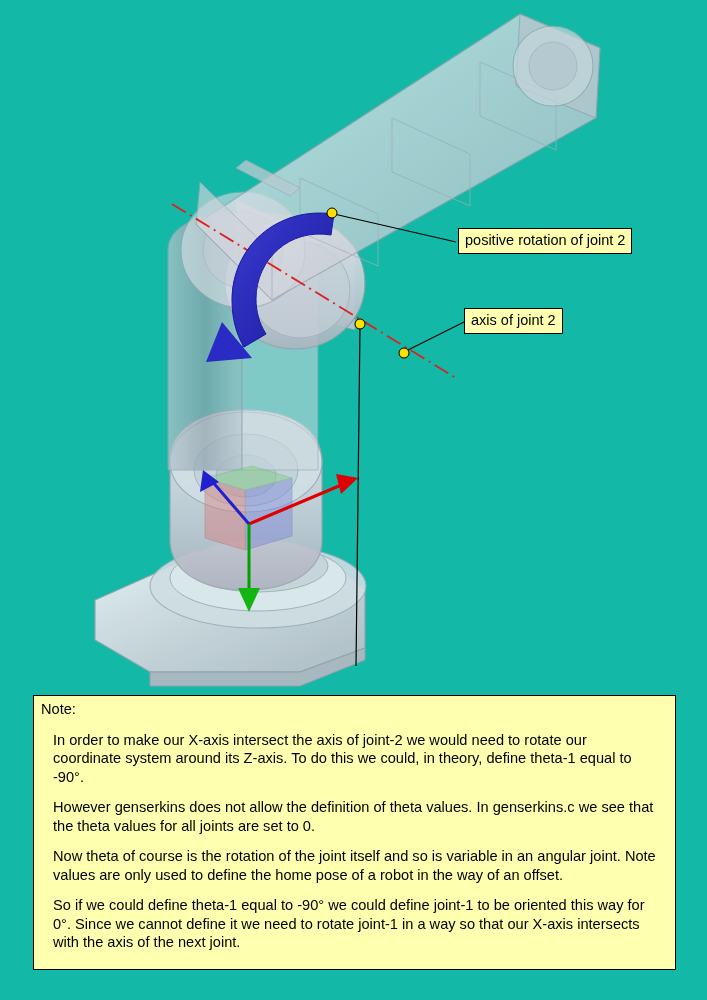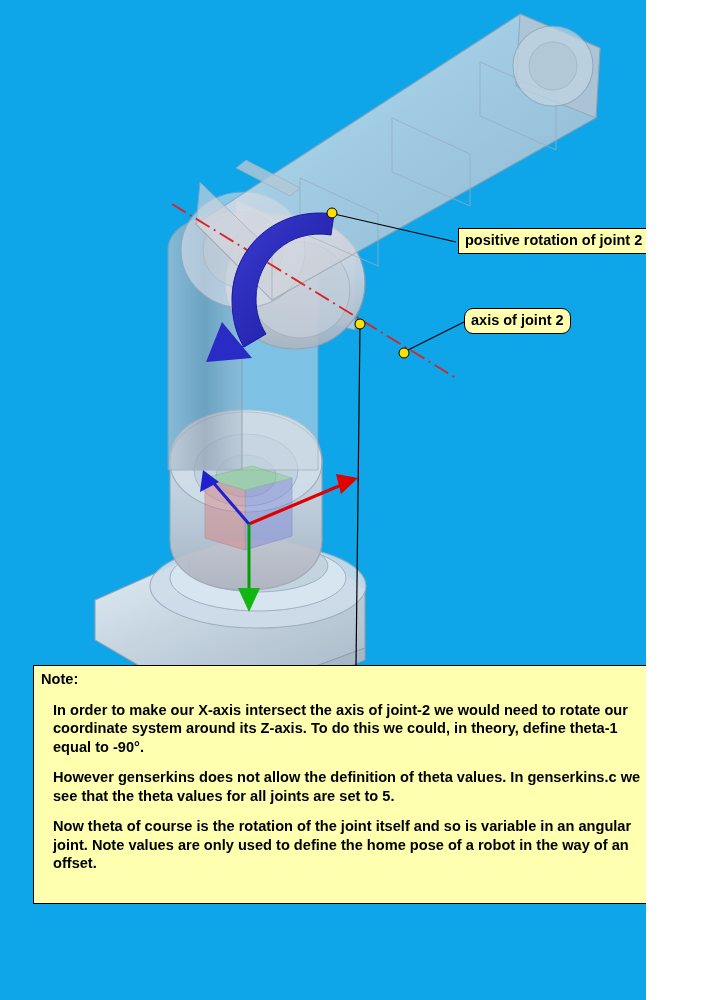--- a/index.html
+++ b/index.html
@@ -5,25 +5,24 @@
   html, body {
     margin: 0;
     padding: 0;
     background: #ffffff;
   }
   body {
     font-family: "Liberation Sans", sans-serif;
   }
   #page {
     position: relative;
-    width: 646px;
+    width: 707px;
     height: 1000px;
-    background: #0ea5e9;
+    background: #14b8a6;
     overflow: hidden;
-    font-weight: bold;
   }
   #diagram-area {
     position: absolute;
     left: 0;
     top: 0;
     width: 707px;
     height: 1000px;
   }
   .callout {
     position: absolute;
@@ -35,31 +34,30 @@
     white-space: nowrap;
     line-height: 1.15;
   }
   #callout-rotation {
     left: 458px;
     top: 228px;
   }
   #callout-axis {
     left: 464px;
     top: 308px;
-    border-radius: 9px;
   }
   #note-box {
     position: absolute;
     left: 33px;
-    top: 665px;
+    top: 695px;
     width: 643px;
     box-sizing: border-box;
     background: #ffffb0;
     border: 1px solid #000000;
-    padding: 4px 7px 18px 7px;
+    padding: 4px 7px 5px 7px;
     font-size: 14.6px;
     line-height: 1.27;
     color: #000000;
   }
   #note-box .note-title {
     margin: 0 0 0 0;
   }
   #note-box p {
     margin: 12px;
   }
@@ -187,17 +185,18 @@
     </svg>
 
     <div class="callout" id="callout-rotation">positive rotation of joint 2</div>
 
     <div class="callout" id="callout-axis">axis of joint 2</div>
   </div>
 
   <div id="note-box">
     <p class="note-title">Note:</p>
     <p>In order to make our X-axis intersect the axis of joint-2 we would need to rotate our coordinate system around its Z-axis. To do this we could, in theory,  define theta-1 equal to -90°.</p>
-    <p>However genserkins does not allow the definition of theta values. In genserkins.c we see that the theta values for all joints are set to 5.</p>
+    <p>However genserkins does not allow the definition of theta values. In genserkins.c we see that the theta values for all joints are set to 0.</p>
     <p>Now theta of course is the rotation of the joint itself and so is variable in an angular joint. Note values are only used to define the home pose of a robot in the way of an offset.</p>
+    <p>So if we could define theta-1 equal to -90° we could define joint-1  to be oriented this way for 0°.  Since we cannot define it we need to rotate joint-1 in a way so that our X-axis intersects with the axis of the next joint.</p>
   </div>
 
 </div>
 
 </body></html>

